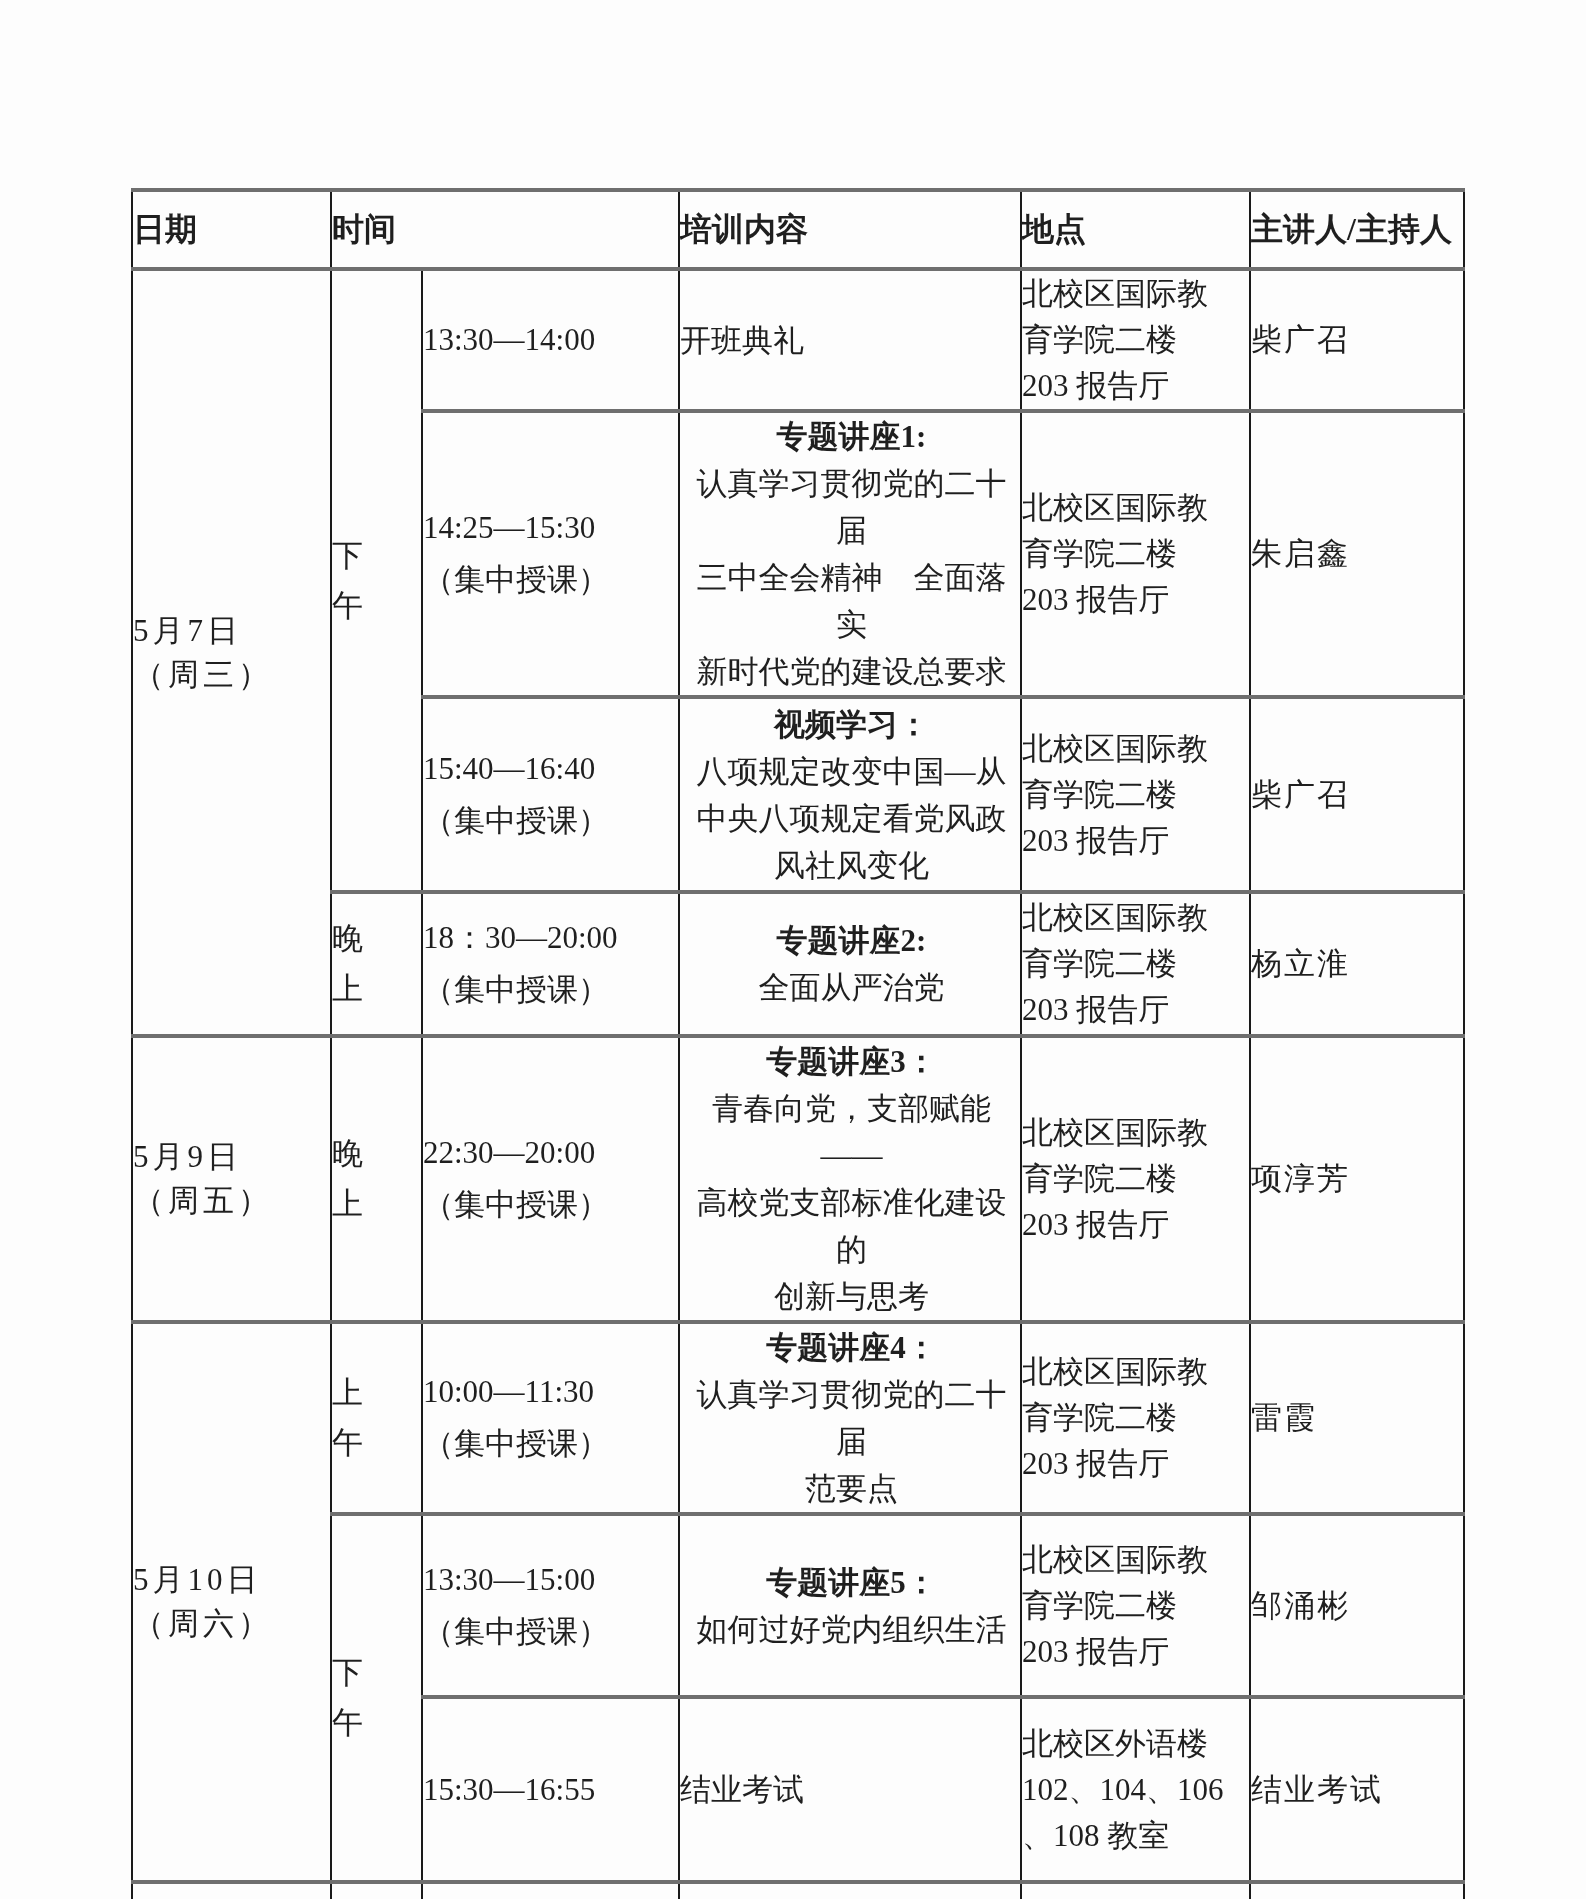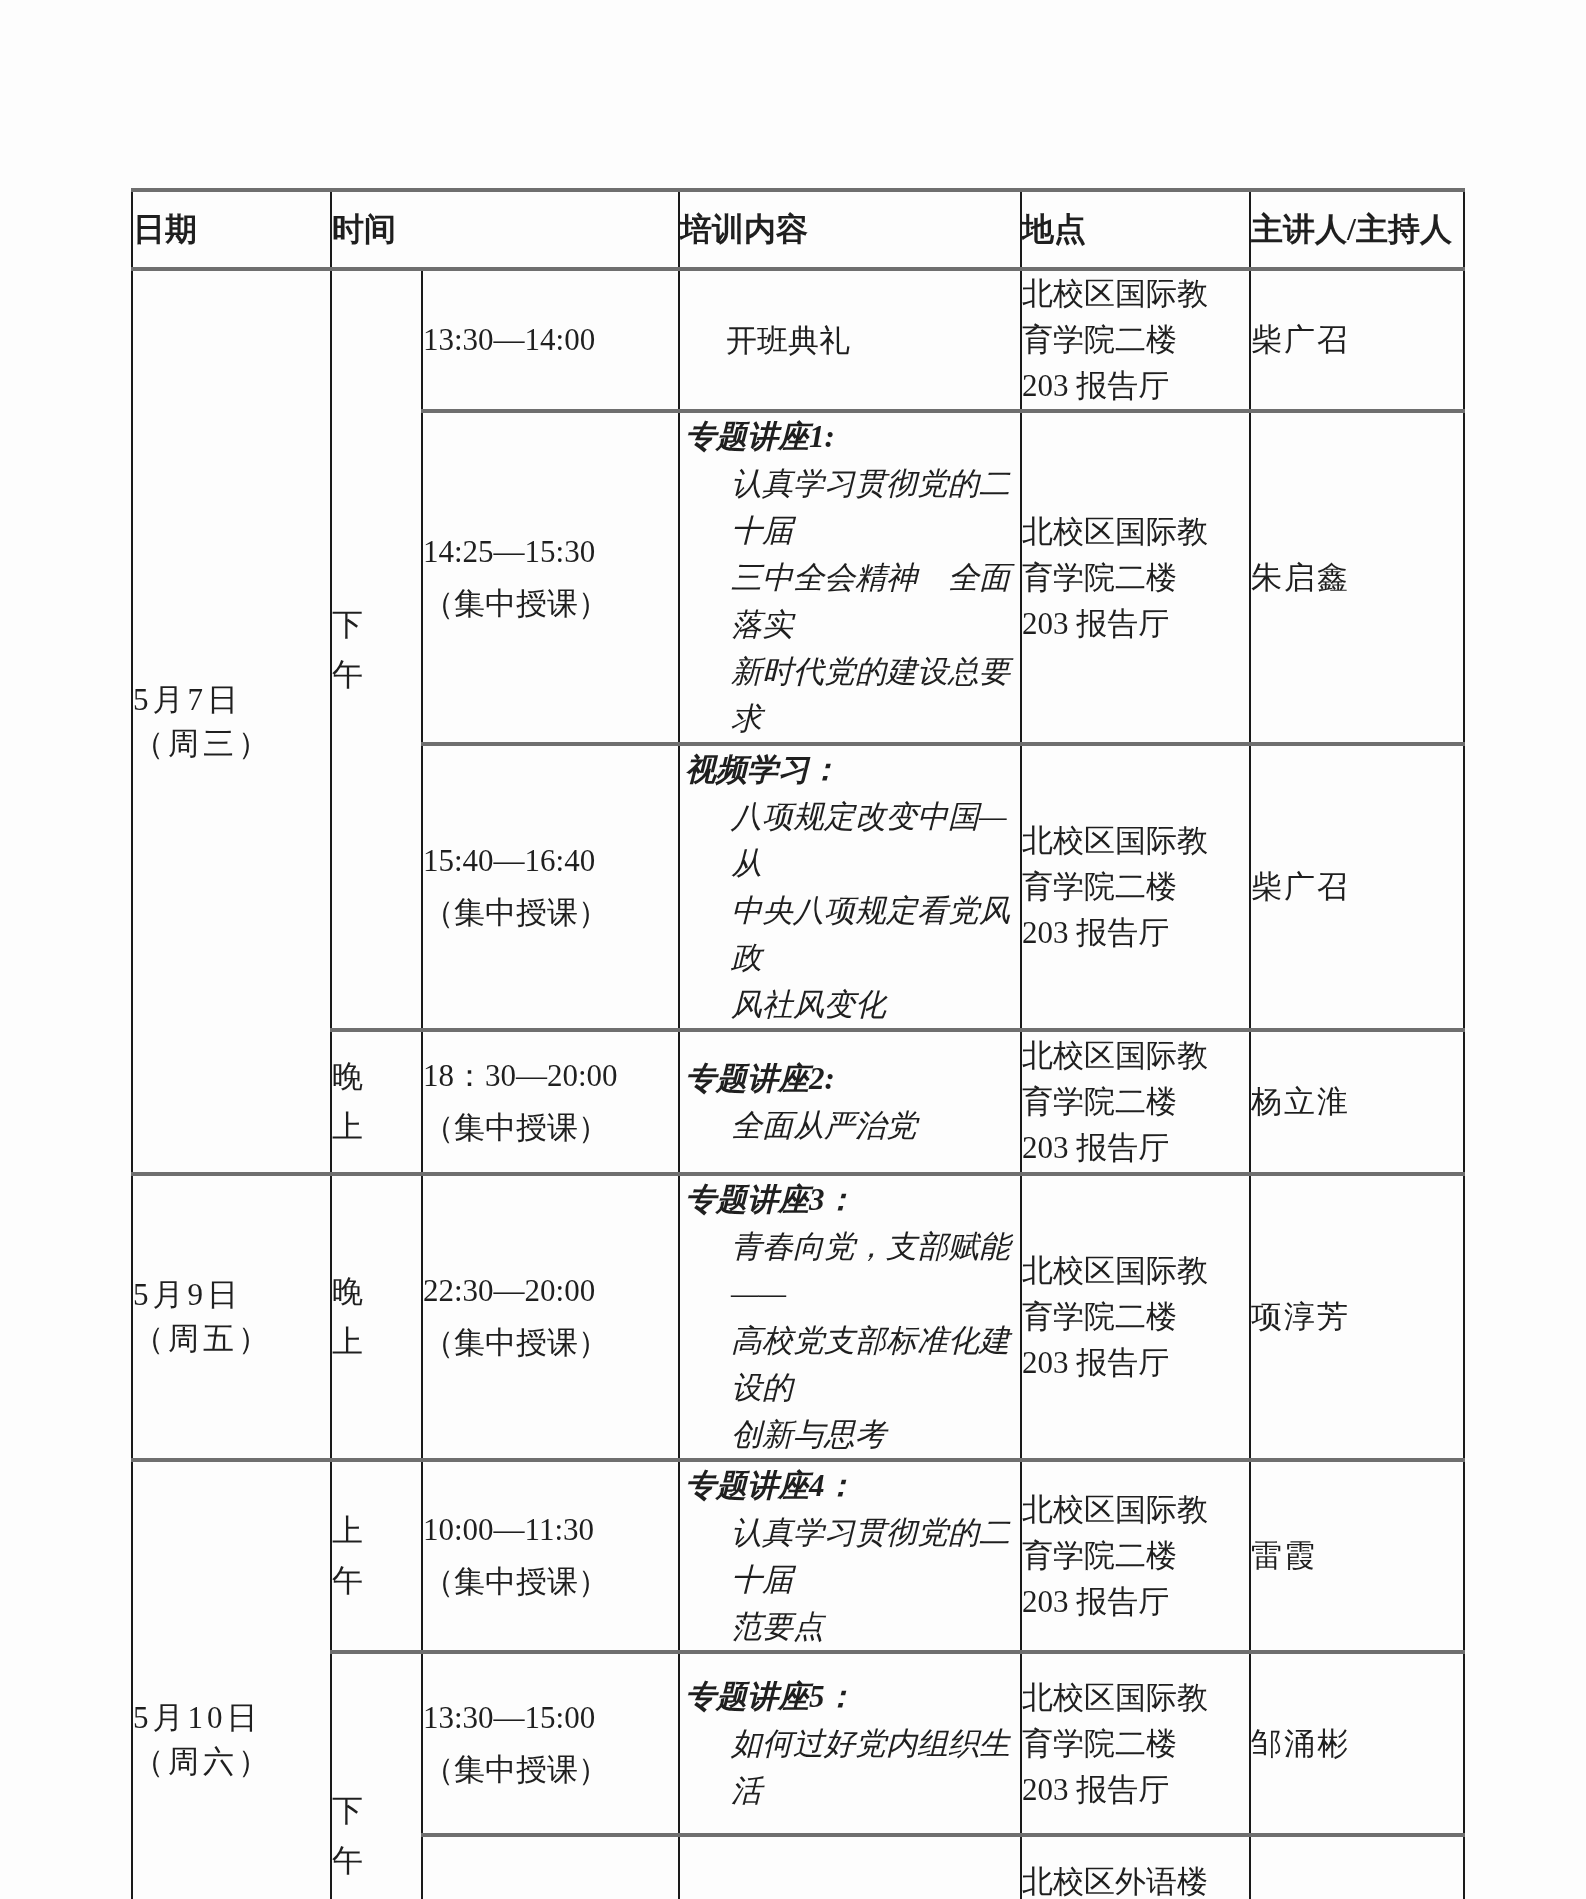--- a/index.html
+++ b/index.html
@@ -42,26 +42,26 @@
   tr.r1{height:118px;}
   tr.r2{height:193px;}
   tr.r3{height:195px;}
   tr.r4{height:144px;}
   tr.r5{height:193px;}
   tr.r6{height:185px;}
   tr.r7{height:183px;}
   tr.r8{height:185px;}
   tr.r9{height:182px;}
   th{font-size:32px;font-weight:bold;}
-  .lines{white-space:pre-line;margin-left:46px;}
+  .lines{white-space:pre-line;}
   td.date-cell{letter-spacing:4px;line-height:44px;}
   td.period-cell{line-height:50px;}
   td.time-cell{line-height:52px;}
   td.location-cell{line-height:46px;}
-  td.content-cell.titled{text-align:left;padding-left:5px;padding-right:2px;font-style:italic;}
+  td.content-cell.titled{text-align:center;padding-left:5px;padding-right:2px;}
   .content-title{font-weight:bold;line-height:47px;display:block;}
   .content-body{line-height:47px;display:block;}
   td.speaker-cell{letter-spacing:2px;}
 </style>
 </head>
 <body>
 
 <table class="schedule">
   <colgroup>
     <col class="c-date">

